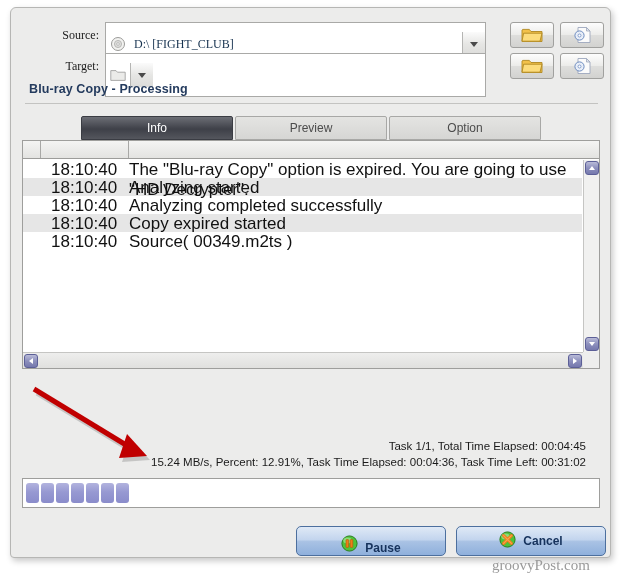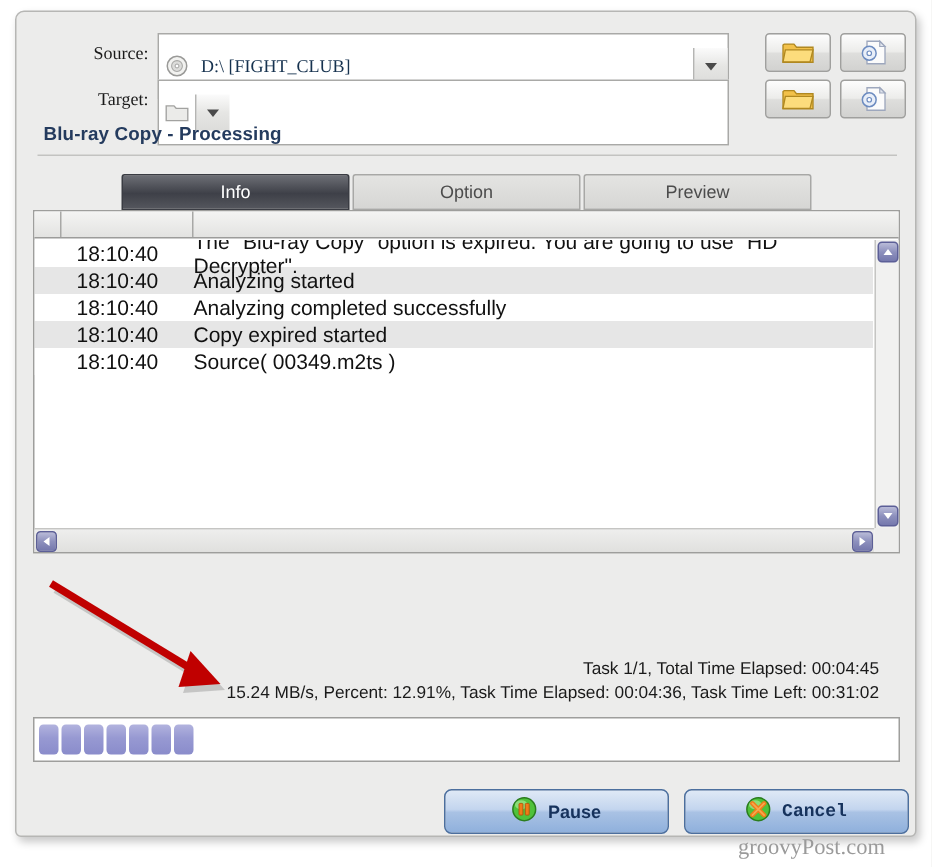--- a/index.html
+++ b/index.html
@@ -197,22 +197,22 @@
     position: absolute;
     left: 0;
     top: 19px;
     right: 17px;
     bottom: 17px;
     overflow: hidden;
   }
   .log-row {
     height: 18px;
     display: flex;
-    align-items: center;
-    font-size: 14px;
+    align-items: flex-start;
+    font-size: 17px;
     color: #111111;
   }
   .log-row.odd { background: #ffffff; }
   .log-row.even { background: #e6e6e6; }
   .log-time {
     width: 106px;
     flex: 0 0 106px;
     padding-left: 28px;
     box-sizing: border-box;
   }
@@ -323,22 +323,22 @@
     border-radius: 5px;
     box-sizing: border-box;
     display: flex;
     align-items: center;
     justify-content: center;
     gap: 7px;
     font-size: 12px;
     font-weight: bold;
     color: #16325c;
   }
-  #btn-pause  { left: 285px; }
-  #btn-cancel { left: 445px; font-family: Liberation Mono, monospace; }
+  #btn-pause  { left: 285px; align-items: flex-end; }
+  #btn-cancel { left: 445px; }
 
   
   #watermark {
     position: absolute;
     left: 492px;
     top: 557px;
     font-family: "Liberation Serif", serif;
     font-size: 15px;
     color: #9a9a9a;
   }
@@ -405,22 +405,22 @@
         <circle cx="7.5" cy="9.5" r="1.5" fill="#ffffff" stroke="#6d8cc0" stroke-width="0.8"></circle>
       </svg>
     </div>
   </div>
 
   <div id="section-title">Blu-ray Copy  -  Processing</div>
   <div id="title-rule"></div>
 
   <div id="tabs">
     <div class="tab active">Info</div>
+    <div class="tab inactive">Preview</div>
     <div class="tab inactive">Option</div>
-    <div class="tab inactive">Preview</div>
   </div>
 
   <div id="log-panel">
     <div id="log-header">
       <div class="col-head" id="col-head-0"></div>
       <div class="col-head" id="col-head-1"></div>
       <div class="col-head" id="col-head-2"></div>
     </div>
 
     <div id="log-rows">

